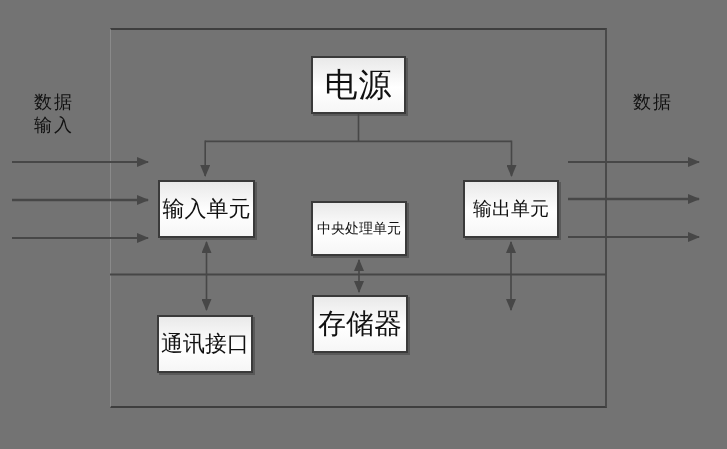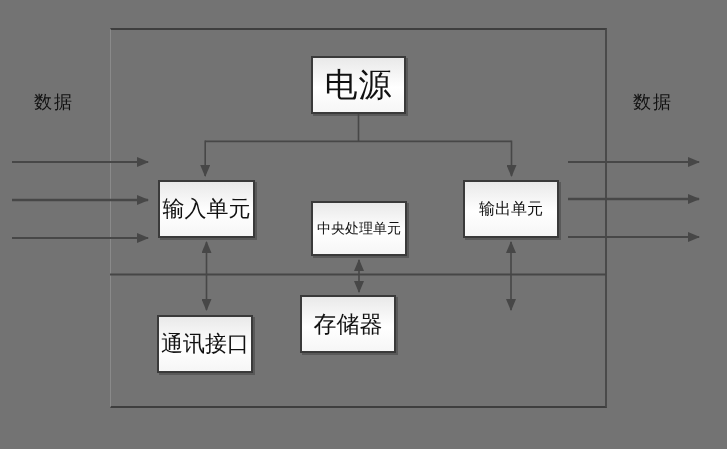--- a/index.html
+++ b/index.html
@@ -41,23 +41,23 @@
     text-align: center;
     color: #111111;
     white-space: nowrap;
   }
   .node-power {
     left: 311px; top: 56px; width: 95px; height: 58px;
     font-size: 33px; letter-spacing: 1px;
   }
   .node-input  { left: 158px; top: 180px; width: 97px; height: 58px; font-size: 22px; }
   .node-cpu    { left: 311px; top: 201px; width: 96px; height: 55px; font-size: 14px; }
-  .node-output { left: 463px; top: 180px; width: 96px; height: 58px; font-size: 16px; }
+  .node-output { left: 463px; top: 180px; width: 96px; height: 58px; font-size: 19px; }
   .node-comm   { left: 157px; top: 315px; width: 96px; height: 58px; font-size: 22px; }
-  .node-memory { left: 300px; top: 295px; width: 96px; height: 58px; font-size: 23px; }
+  .node-memory { left: 312px; top: 295px; width: 96px; height: 58px; font-size: 28px; }
   .node-expand { left: 463px; top: 313px; width: 96px; height: 58px; font-size: 22px; }
   .side-label {
     position: absolute;
     width: 58px;
     font-size: 18px;
     line-height: 23px;
     letter-spacing: 2px;
     text-align: center;
     color: #111111;
   }
@@ -74,20 +74,21 @@
 </style>
 </head>
 <body>
 
 <div id="canvas">
 
   <div id="frame"></div>
 
   <div class="side-label" id="label-data-input">
     <span>数据</span>
+    <span>输入</span>
   </div>
   <div class="side-label" id="label-data-output">
     <span>数据</span>
   </div>
 
   <div class="node node-power">电源</div>
   <div class="node node-cpu">中央处理单元</div>
   <div class="node node-input">输入单元</div>
   <div class="node node-output">输出单元</div>
   <div class="node node-comm">通讯接口</div>

